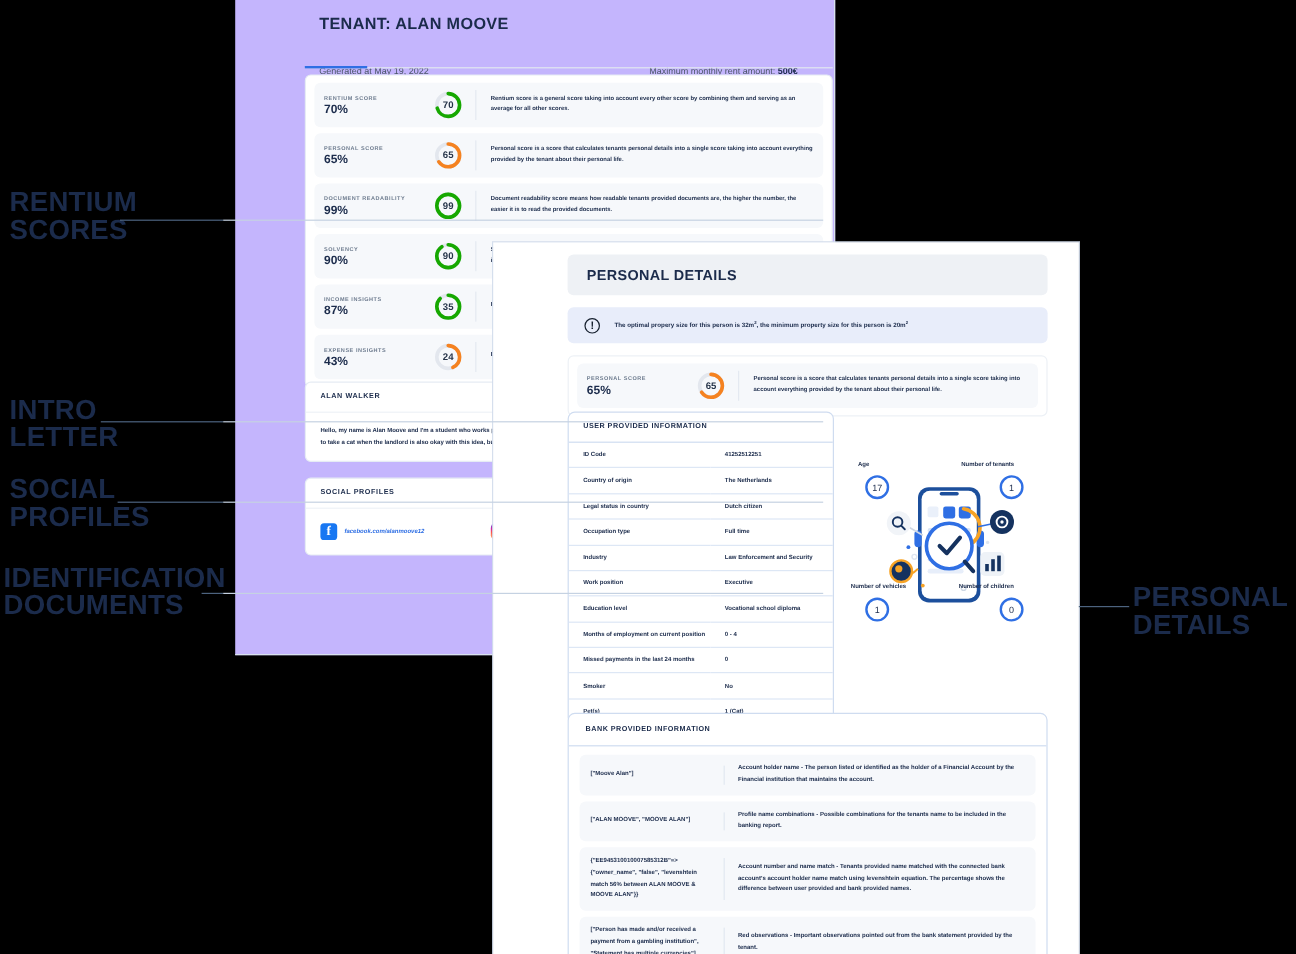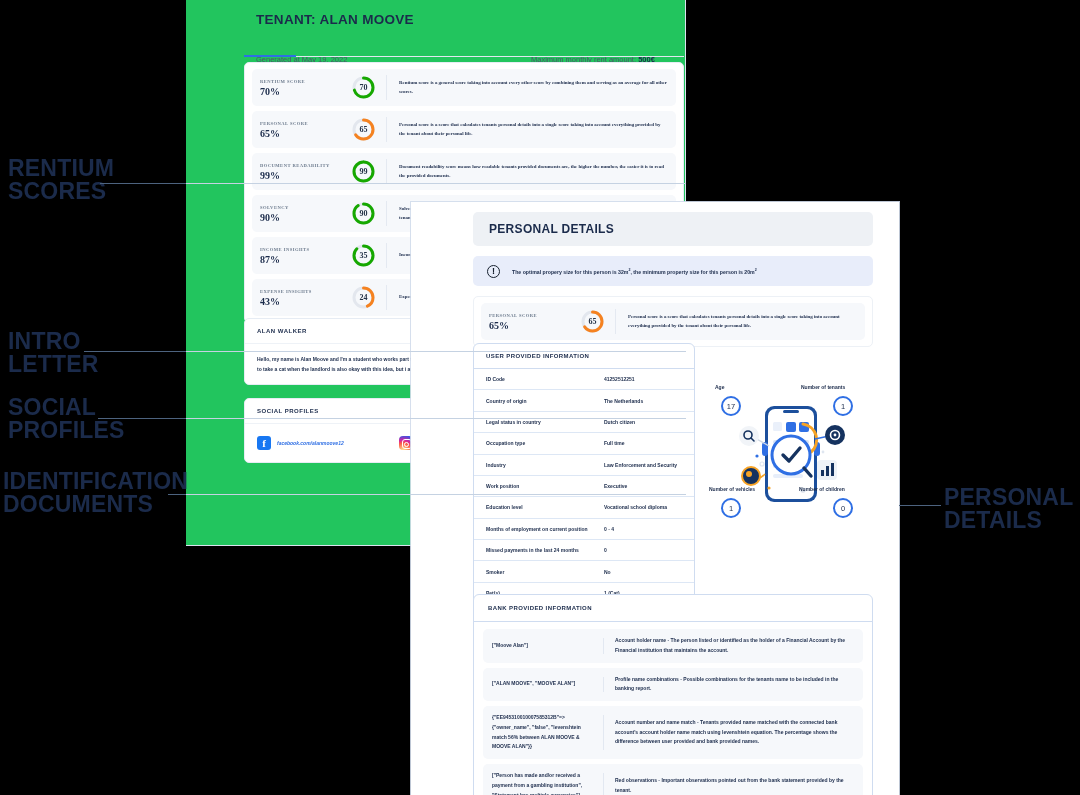--- a/index.html
+++ b/index.html
@@ -25,23 +25,23 @@
   .anno-right { font-size: 23px; text-align: left; }
   .leader {
     position: absolute;
     height: 1px;
     background: #4d637f;
   }
   .leader.light { background: #c5d2e2; }
 
   
   #backpage {
-    position: absolute; left: 186px; top: 0px;
+    position: absolute; left: 196px; top: 0px;
     width: 500px; height: 546px;
-    background: #22c55e;
+    background: #c4b5fd;
     border-right: 1px solid #d9e2ee;
     border-bottom: 1px solid #d9e2ee;
   }
   .rpt-title {
     position: absolute; left: 70px; top: 12px;
     font-size: 13.5px; font-weight: 700; color: #1b2b4b; letter-spacing: .3px;
   }
   .rpt-meta {
     position: absolute; top: 39px; font-size: 7.5px; color: #4a5668; margin-top: 16px;
   }
@@ -58,21 +58,21 @@
   }
 
   
   #scores-card {
     position: absolute; left: 58px; top: 62px; width: 440px;
     background: #ffffff; border: 1px solid #e6ecf4; border-radius: 5px;
     padding: 6px 7px; display: flex; flex-direction: column; gap: 5px;
   }
   .score-row {
     display: flex; align-items: center; background: #f6f8fb;
-    border-radius: 5px; height: 37px; padding: 0 8px; gap: 6px; font-family: Liberation Serif, serif;
+    border-radius: 5px; height: 37px; padding: 0 8px; gap: 6px;
   }
   .score-left { width: 85px; flex: 0 0 85px; }
   .score-label {
     font-size: 4.6px; letter-spacing: .45px; color: #6d7b8e;
     text-transform: uppercase; font-weight: 600;
   }
   .score-pct { font-size: 10px; font-weight: 700; color: #1b2b4b; margin-top: 2px; }
   .donut { position: relative; width: 25px; height: 25px; flex: 0 0 25px; text-align: center; }
   .donut svg { display: block; }
   .donut span {

